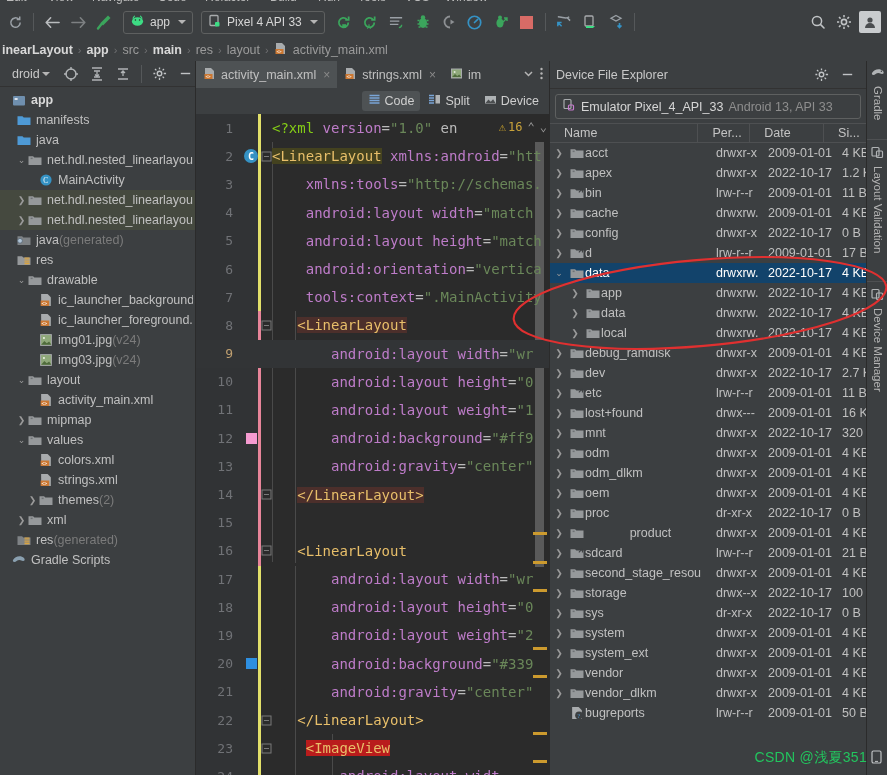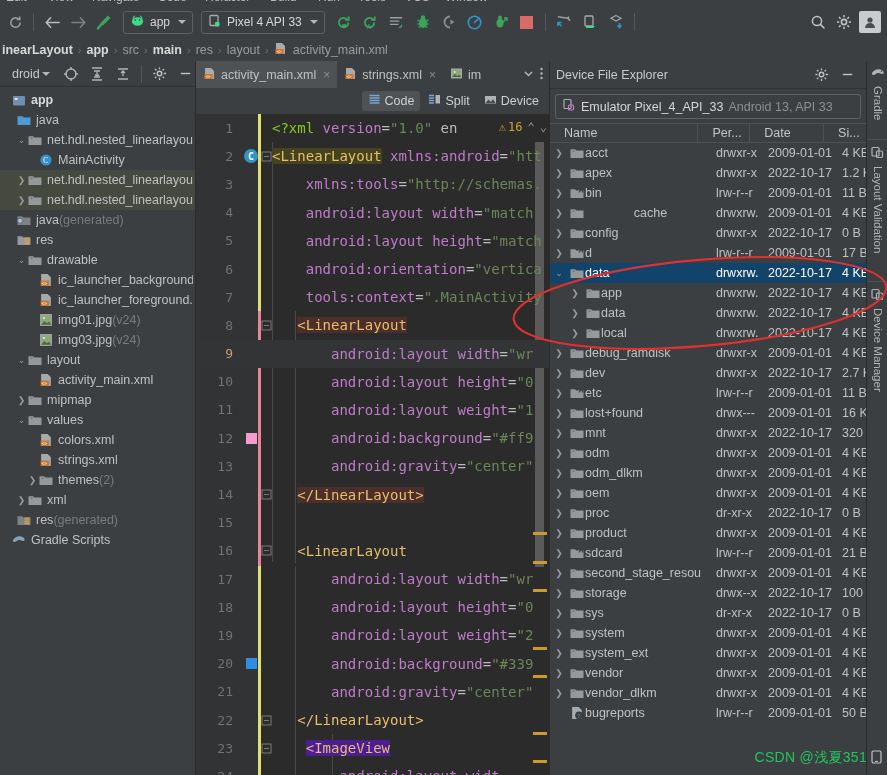--- a/index.html
+++ b/index.html
@@ -116,21 +116,21 @@
   .ln .gmark { width: 18px; flex: none; display:flex; align-items:center; justify-content:center; }
   .ln .fmark { width: 12px; flex: none; display:flex; align-items:center; justify-content:center;
                color:#7a7a7a; font-size: 11px; }
   .ln .code { flex: 1; overflow: hidden; }
   .kw   { color: #e8bf6a; }
   .attr { color: #be7cc9; }
   .str  { color: #6a8759; }
   .pi   { color: #84cc16; }
   .hl-y { background: #44421f; }
   .hl-r { background: #4c2f2b; }
-  .hl-g { background: #4c1d95; }
+  .hl-g { background: #b91c1c; }
   .sq   { width: 11px; height: 11px; display:inline-block; }
   .cmark { width:14px;height:14px;border-radius:50%;background:#3592c4;color:#fff;
            font-size:10px;display:flex;align-items:center;justify-content:center;font-weight:bold; }
 
   .stripe-y { position:absolute; left:62px; top:0; width:3px; background:#e2e06a; }
   .stripe-p { position:absolute; left:62px; top:0; width:3px; background:#e8859a; }
   .vline    { position:absolute; left:76px; top:0; width:1px; background:#4a4a4a; }
   .vline2   { position:absolute; left:99px; top:0; width:1px; background:#4a4a4a; }
   .vline3   { position:absolute; left:136px; top:0; width:1px; background:#4a4a4a; }
   .scrollv  { position:absolute; right:0; width:8px; background:#5c5c5c; border-radius:4px; }
@@ -408,20 +408,30 @@
         <div class="row">
           <span style="flex: 0 0 auto;"></span>
           <span class="arrow"></span>
           <span class="ic">
             <svg width="14" height="13" viewBox="0 0 14 13">
               <rect x="1" y="2" width="12" height="9.5" rx="1" fill="#6f8fae"></rect>
               <rect x="2.6" y="4" width="3" height="2" fill="#dfe6ee"></rect>
             </svg>
           </span>
           <span class="txt bold" style="font-weight: bold; color: rgb(216, 216, 216);">app</span>
+        </div>
+        <div class="row">
+          <span style="width: 5px; flex: 0 0 auto;"></span>
+          <span class="arrow"></span>
+          <span class="ic">
+            <svg width="14" height="12" viewBox="0 0 14 12">
+              <path d="M.5 2.2h5l1.2 1.4h6.8V11H.5z" fill="#4e9ad6"></path>
+            </svg>
+          </span>
+          <span class="txt">manifests</span>
         </div>
         <div class="row">
           <span style="width: 5px; flex: 0 0 auto;"></span>
           <span class="arrow"></span>
           <span class="ic">
             <svg width="14" height="12" viewBox="0 0 14 12">
               <path d="M.5 2.2h5l1.2 1.4h6.8V11H.5z" fill="#4e9ad6"></path>
             </svg>
           </span>
           <span class="txt">java</span>
@@ -898,21 +908,21 @@
         </div>
         <div class="frow">
           <span style="width: 0px; flex: 0 0 auto;"></span>
           <span class="fa">❯</span>
           <span class="fi">
             <svg width="14" height="12" viewBox="0 0 14 12">
               <path d="M.5 2.2h4.6l1.2 1.4h7.2V11H.5z" fill="#96999b"></path>
               <rect x="2.6" y="3.6" width="2" height="1.5" fill="#6f7275"></rect>
             </svg>
           </span>
-          <span class="fn" style="width: 131px; flex: 0 0 auto; text-align: center;">cache</span>
+          <span class="fn" style="width: 131px; flex: 0 0 auto;">cache</span>
           <span class="fp">drwxrw.</span>
           <span class="fd">2009-01-01</span>
           <span class="fs">4 KB</span>
         </div>
         <div class="frow">
           <span style="width: 0px; flex: 0 0 auto;"></span>
           <span class="fa">❯</span>
           <span class="fi">
             <svg width="14" height="12" viewBox="0 0 14 12">
               <path d="M.5 2.2h4.6l1.2 1.4h7.2V11H.5z" fill="#96999b"></path>
@@ -1124,21 +1134,21 @@
         </div>
         <div class="frow">
           <span style="width: 0px; flex: 0 0 auto;"></span>
           <span class="fa">❯</span>
           <span class="fi">
             <svg width="14" height="12" viewBox="0 0 14 12">
               <path d="M.5 2.2h4.6l1.2 1.4h7.2V11H.5z" fill="#96999b"></path>
               <rect x="2.6" y="3.6" width="2" height="1.5" fill="#6f7275"></rect>
             </svg>
           </span>
-          <span class="fn" style="width: 131px; flex: 0 0 auto;">product</span>
+          <span class="fn" style="width: 131px; flex: 0 0 auto; text-align: center;">product</span>
           <span class="fp">drwxr-x</span>
           <span class="fd">2009-01-01</span>
           <span class="fs">4 KB</span>
         </div>
         <div class="frow">
           <span style="width: 0px; flex: 0 0 auto;"></span>
           <span class="fa">❯</span>
           <span class="fi">
             <svg width="14" height="12" viewBox="0 0 14 12">
               <path d="M.5 2.2h4.6l1.2 1.4h7.2V11H.5z" fill="#96999b"></path>

